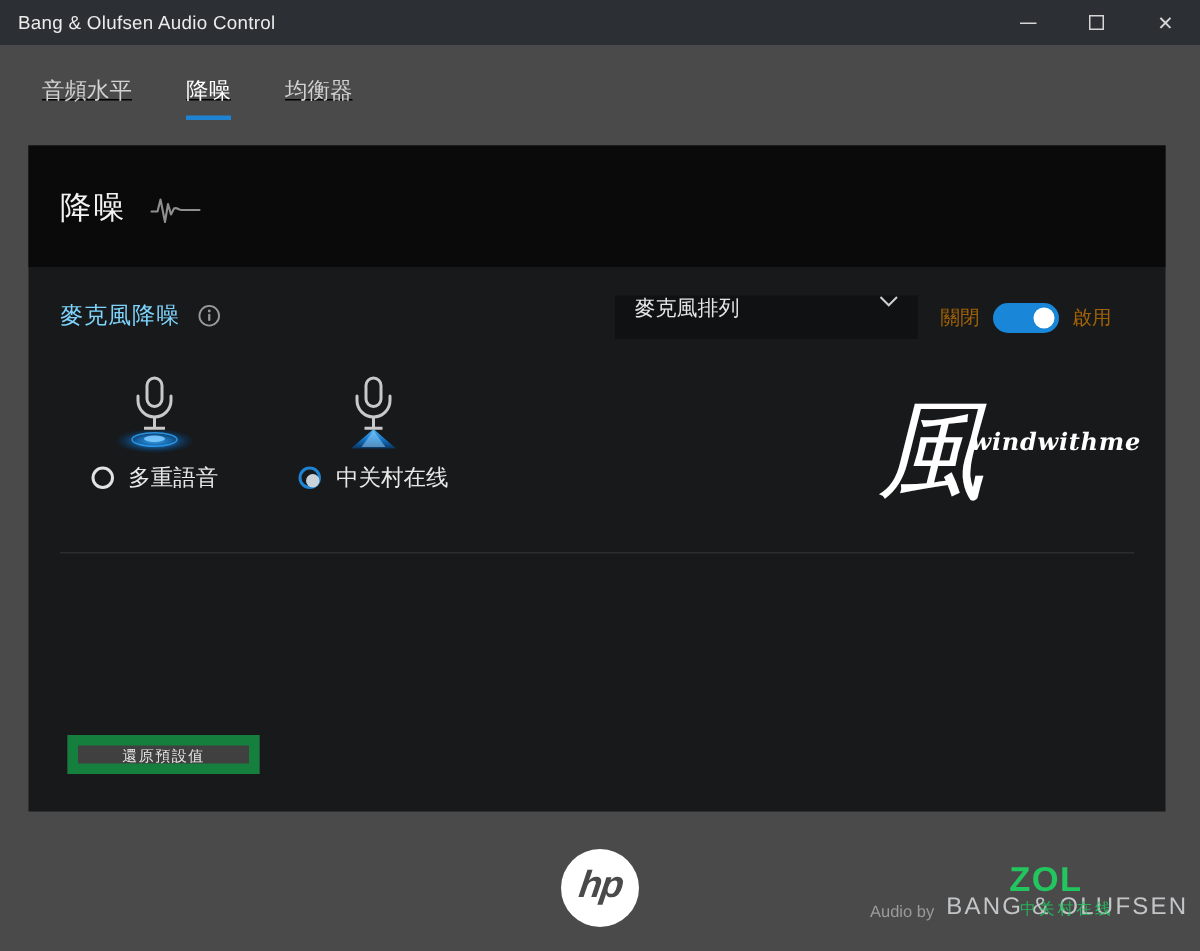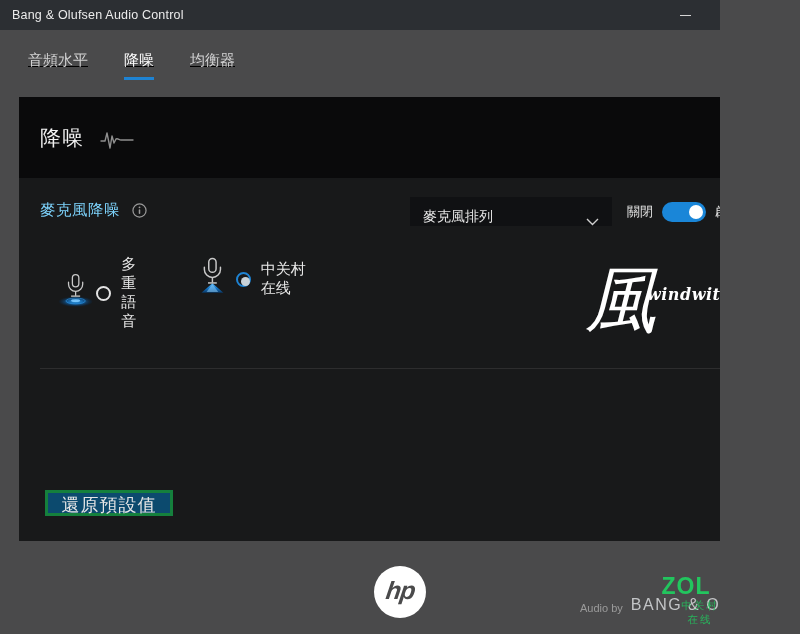--- a/index.html
+++ b/index.html
@@ -1,19 +1,19 @@
 <!DOCTYPE html>
 <html><head>
 <meta charset="utf-8">
 <style>
   * { margin:0; padding:0; box-sizing:border-box; }
   html,body { width:800px; height:634px; overflow:hidden; }
   body { font-family:"Liberation Sans","DejaVu Sans",sans-serif; background:#4a4a4b; }
 
-  .window { position:relative; width:720px; height:634px; background:#4a4a4b; overflow:hidden; }
+  .window { position:relative; width:800px; height:634px; background:#4a4a4b; overflow:hidden; }
 
   
   .titlebar { position:absolute; top:0; left:0; width:800px; height:30px; background:#2c2f33; display:flex; align-items:center; }
   .titlebar .title { color:#ececec; font-size:12.5px; padding-left:12px; letter-spacing:.2px; }
   .win-controls { position:absolute; right:0; top:0; height:30px; display:flex; }
   .win-btn { width:46px; height:30px; background:transparent; border:none; display:flex; align-items:center; justify-content:center; cursor:pointer; }
   .min-glyph { display:block; width:11px; height:1px; background:#d6d6d6; }
   .max-glyph { display:block; width:10px; height:10px; border:1px solid #d6d6d6; }
   .close-glyph { color:#d6d6d6; font-size:13px; line-height:1; }
 
@@ -24,45 +24,45 @@
 
   
   .panel { position:absolute; left:19px; top:97px; width:758px; height:444px; background:#18191a; }
   .panel-header { position:absolute; top:0; left:0; width:100%; height:81px; background:#0a0a0b; display:flex; align-items:center; padding-left:21px; }
   .panel-header h1 { color:#f2f2f2; font-size:21px; font-weight:400; letter-spacing:1px; }
   .wave-icon { margin-left:16px; margin-top:4px; }
 
   
   .section-label { position:absolute; left:21px; top:103px; display:flex; align-items:center; gap:12px; }
   .section-label .txt { color:#7dd3fc; font-size:15.5px; letter-spacing:.5px; }
-  .dropdown { position:absolute; left:391px; top:100px; width:202px; height:29px; background:#101113; display:flex; align-items:flex-end; justify-content:space-between; padding:0 13px; cursor:pointer; }
+  .dropdown { position:absolute; left:391px; top:100px; width:202px; height:29px; background:#101113; display:flex; align-items:flex-start; justify-content:space-between; padding:0 13px; cursor:pointer; }
   .dropdown .sel { color:#e6e6e6; font-size:14px; }
   .toggle-group { position:absolute; left:608px; top:100px; height:29px; display:flex; align-items:center; gap:9px; }
-  .toggle-label { color:#e5e5e5; font-size:13px; }
+  .toggle-label { color:#a16207; font-size:13px; }
   .toggle { width:44px; height:20px; border-radius:10px; background:#1a86d8; position:relative; cursor:pointer; }
   .toggle .knob { position:absolute; right:3px; top:3px; width:14px; height:14px; border-radius:50%; background:#ffffff; }
 
   
-  .option { position:absolute; display:flex; flex-direction:row; align-items:center; }
+  .option { position:absolute; display:flex; flex-direction:column; align-items:center; }
   .option.opt1 { left:36px; top:152px; width:96px; }
   .option.opt2 { left:170px; top:152px; width:120px; }
   .option .label-row { display:flex; align-items:center; gap:10px; margin-top:6px; cursor:pointer; }
   .radio { width:15px; height:15px; border-radius:50%; border:2px solid #e3e3e3; position:relative; flex:0 0 auto; }
   .option.selected .radio { border-color:#1e83d3; }
   .option.selected .radio::after { content:""; position:absolute; left:3px; top:3px; width:9px; height:9px; border-radius:50%; background:#c9d2d8; }
   .option .opt-text { color:#e8e8e8; font-size:15px; }
 
   
   .wind-mark { position:absolute; left:566px; top:162px; width:170px; height:100px; color:#ffffff; }
   .wind-char { font-family:"DejaVu Serif","Liberation Serif",serif; font-style:italic; font-size:72px; line-height:1.15; }
   .wind-text { position:absolute; left:62px; top:26px; font-family:"DejaVu Serif","Liberation Serif",serif; font-style:italic; font-weight:bold; font-size:16px; letter-spacing:.5px; }
 
   .divider { position:absolute; left:21px; top:271px; width:716px; height:1px; background:#2d2d2e; }
 
-  .reset-btn { position:absolute; left:26px; top:393px; width:128px; height:26px; background:#0c4a6e; border:3px solid #15803d; color:#e6e6e6; font-size:18px; font-family:inherit; cursor:pointer; letter-spacing:1px; }
+  .reset-btn { position:absolute; left:26px; top:393px; width:128px; height:26px; background:#404040; border:7px solid #15803d; color:#e6e6e6; font-size:10px; font-family:inherit; cursor:pointer; letter-spacing:1px; }
 
   
   .hp-logo { position:absolute; left:374px; top:566px; width:52px; height:52px; border-radius:50%; background:#ffffff; display:flex; align-items:center; justify-content:center; }
   .hp-logo span { font-style:italic; font-weight:bold; font-size:25px; color:#4a4a4b; letter-spacing:-1px; transform:skewX(-8deg); padding-bottom:3px; }
 
   .brand-line { position:absolute; left:580px; top:596px; display:flex; align-items:flex-end; gap:8px; white-space:nowrap; }
   .audio-by { color:#9b9b9b; font-size:11px; }
   .brand { color:#c3c5c7; font-size:16px; letter-spacing:1.5px; }
 
   .zol-mark { position:absolute; left:652px; top:575px; text-align:center; color:#22c55e; z-index:5; }

